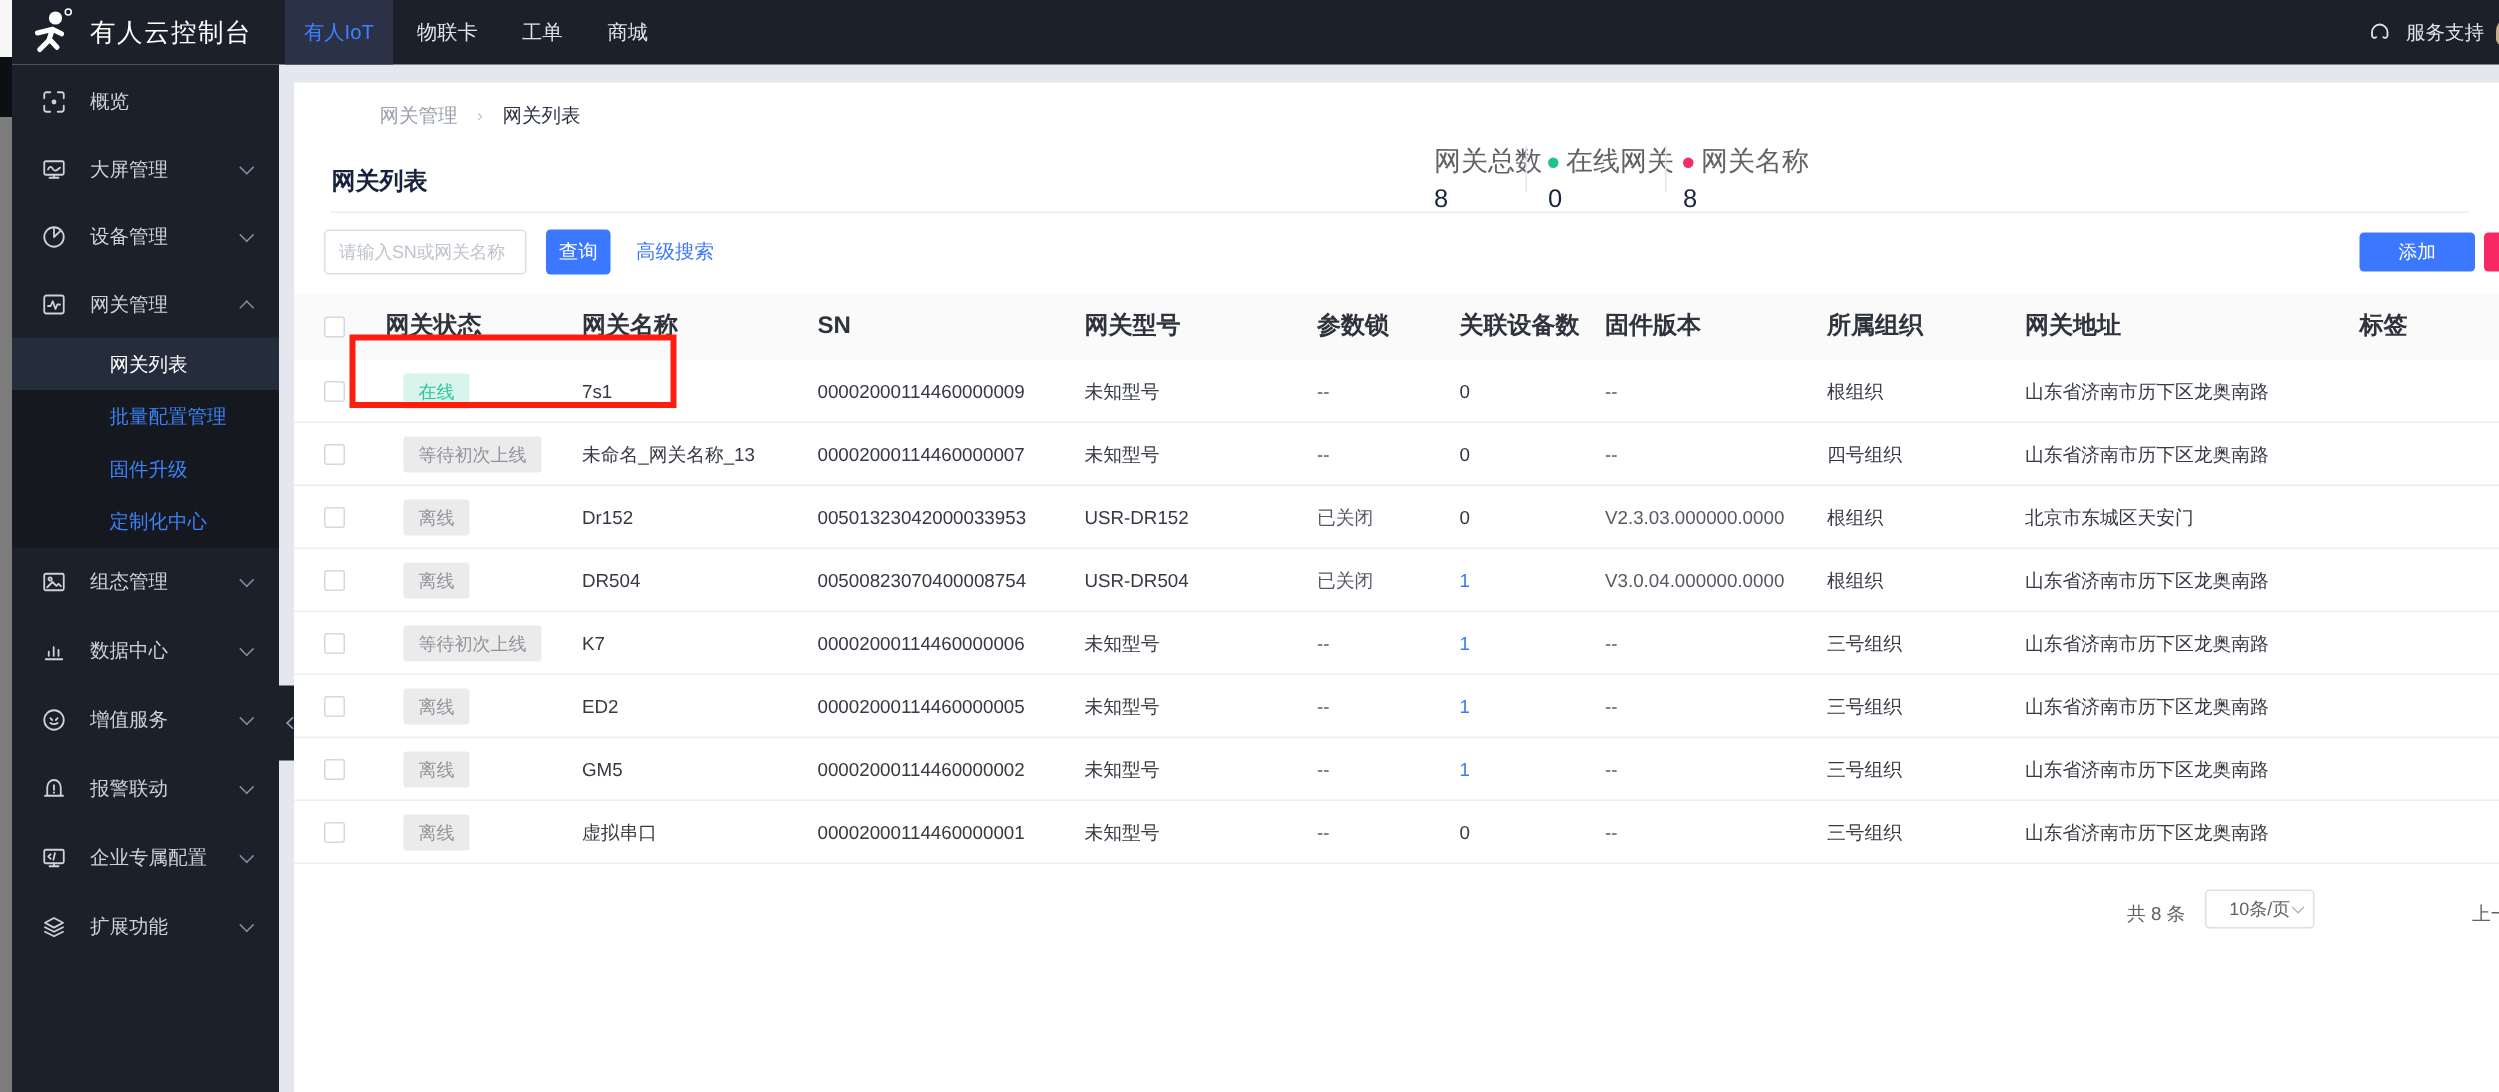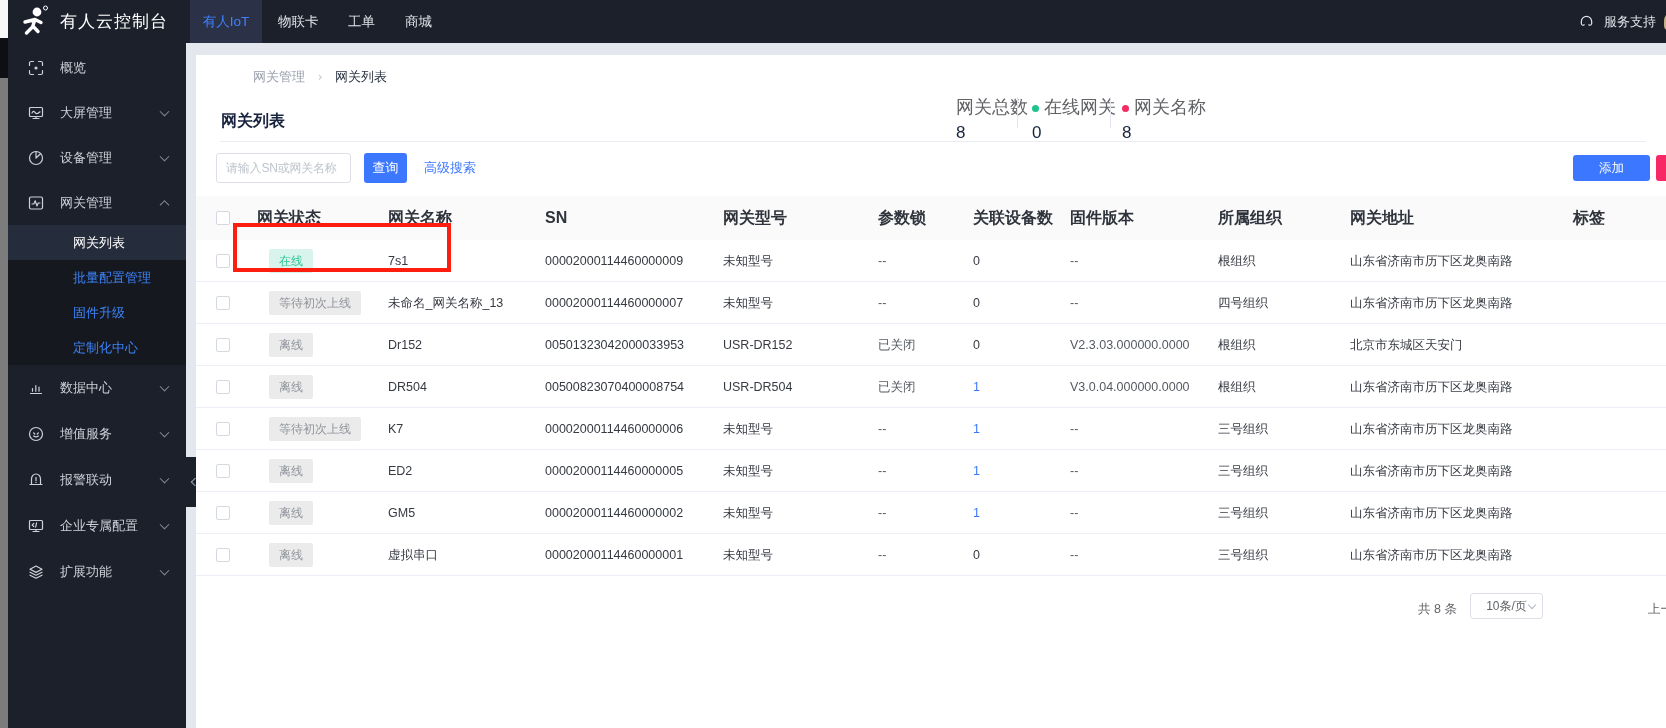--- a/index.html
+++ b/index.html
@@ -137,20 +137,29 @@
       <span class="chev up"></span>
     </div>
     <div id="submenu">
       <div class="sub-item active">网关列表</div>
       <div class="sub-item">批量配置管理</div>
       <div class="sub-item">固件升级</div>
       <div class="sub-item">定制化中心</div>
     </div>
     <div class="side-item">
       <svg class="ic" viewBox="0 0 16 16" fill="none" stroke="#ced1d9" stroke-width="1.2" stroke-linecap="round" stroke-linejoin="round">
+        <rect x="1.5" y="2.5" width="13" height="11" rx="1"></rect>
+        <circle cx="5.4" cy="6" r="1.1"></circle>
+        <path d="M3.5 11.5 L7 8 L9.6 10.6 L11 9.2 L12.6 10.8"></path>
+      </svg>
+      <span class="lbl">组态管理</span>
+      <span class="chev"></span>
+    </div>
+    <div class="side-item">
+      <svg class="ic" viewBox="0 0 16 16" fill="none" stroke="#ced1d9" stroke-width="1.2" stroke-linecap="round" stroke-linejoin="round">
         <path d="M4.5 8.5 V11.2 M7.8 5.5 V11.2 M11 7.2 V11.2 M2.5 13.5 H13.5"></path>
       </svg>
       <span class="lbl">数据中心</span>
       <span class="chev"></span>
     </div>
     <div class="side-item">
       <svg class="ic" viewBox="0 0 16 16" fill="none" stroke="#ced1d9" stroke-width="1.2" stroke-linecap="round" stroke-linejoin="round">
         <circle cx="8" cy="8" r="6.5"></circle>
         <path d="M5.6 6.8 L6.8 8 M10.4 6.8 L9.2 8"></path>
         <path d="M5.6 10 Q8 11.6 10.4 10"></path>

